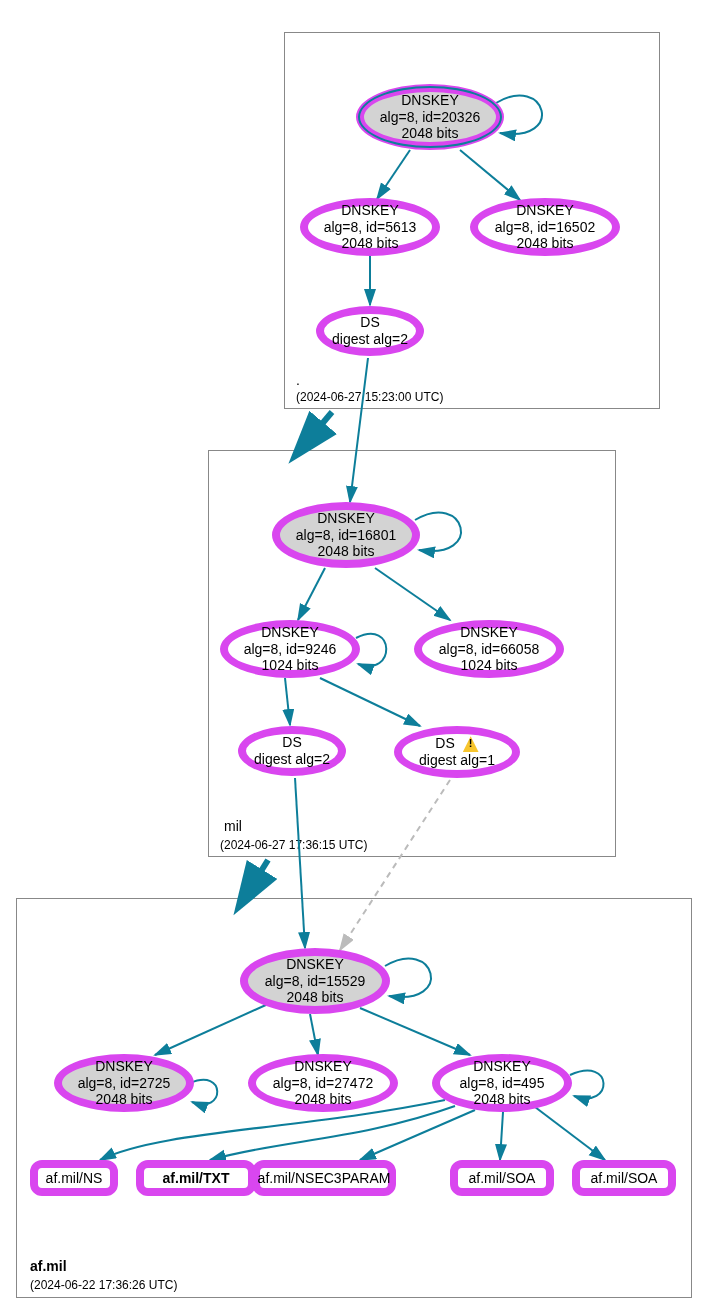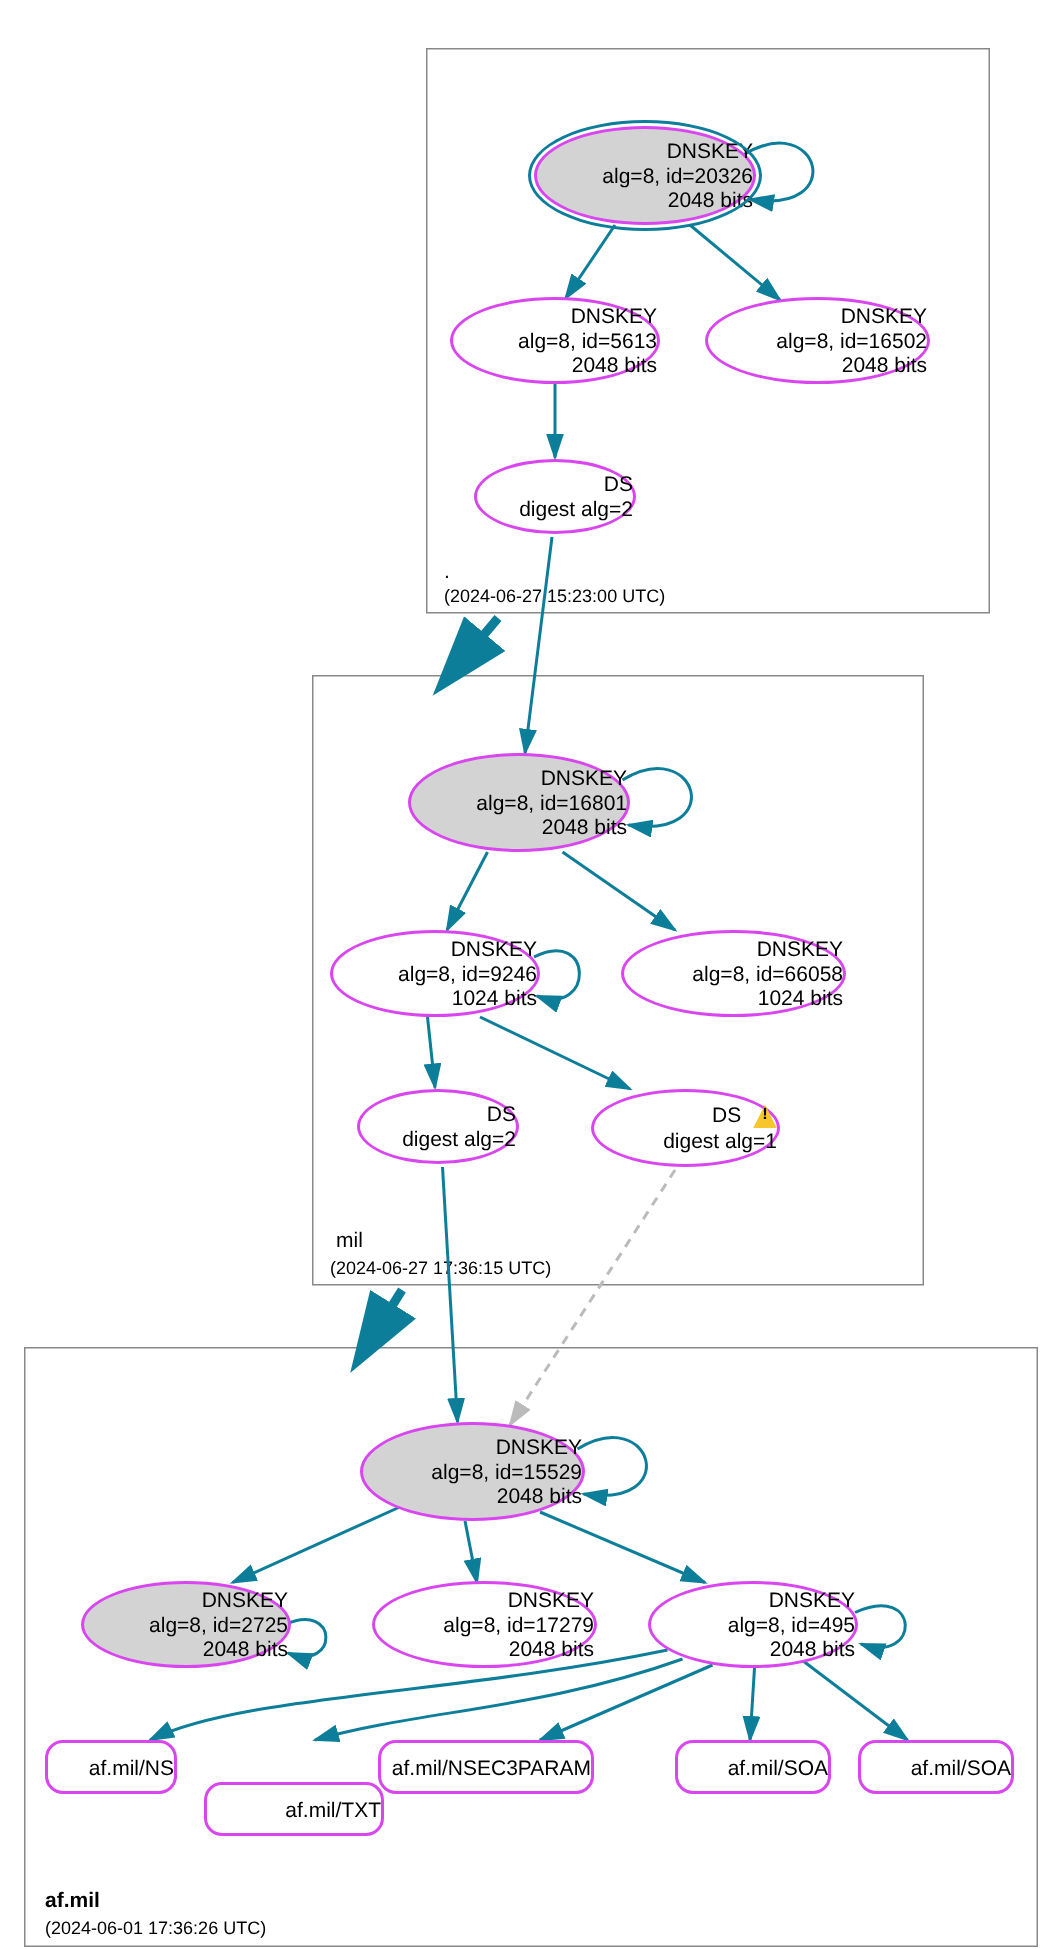--- a/index.html
+++ b/index.html
@@ -21,26 +21,26 @@
     font-size: 14px;
     color: #000;
   }
   .zone-date {
     position: absolute;
     font-size: 12px;
     color: #000;
   }
   .node {
     position: absolute;
-    border: 2px solid #d946ef;
+    border: 8px solid #d946ef;
     text-align: center;
     display: flex;
     flex-direction: column;
     justify-content: center;
-    align-items: flex-end;
+    align-items: center;
     box-sizing: border-box;
     background: white;
   }
   .node.filled {
     background: #d3d3d3;
   }
   .node.ellipse {
     border-radius: 50%;
   }
   .node.double::after {
@@ -99,21 +99,21 @@
 <div class="zone-box" style="left:284px; top:32px; width:376px; height:377px;"></div>
 <div class="zone-label" style="left:296px; top:372px;">.</div>
 <div class="zone-date" style="left:296px; top:390px;">(2024-06-27 15:23:00 UTC)</div>
 
 <div class="zone-box" style="left:208px; top:450px; width:408px; height:407px;"></div>
 <div class="zone-label" style="left:224px; top:818px;">mil</div>
 <div class="zone-date" style="left:220px; top:838px;">(2024-06-27 17:36:15 UTC)</div>
 
 <div class="zone-box" style="left:16px; top:898px; width:676px; height:400px;"></div>
 <div class="zone-label" style="left:30px; top:1258px;font-weight:bold;">af.mil</div>
-<div class="zone-date" style="left:30px; top:1278px;">(2024-06-01 17:36:26 UTC)</div>
+<div class="zone-date" style="left:30px; top:1278px;">(2024-06-22 17:36:26 UTC)</div>
 
 <svg class="edges" width="707" height="1299">
   <defs>
     <marker id="arr" markerWidth="10" markerHeight="10" refX="8" refY="3" orient="auto">
       <path d="M0,0 L0,6 L9,3 z" fill="#0d7e9a"></path>
     </marker>
     <marker id="arrThick" markerWidth="10" markerHeight="10" refX="6" refY="3" orient="auto">
       <path d="M0,0 L0,6 L9,3 z" fill="#0d7e9a"></path>
     </marker>
     <marker id="arrGray" markerWidth="10" markerHeight="10" refX="8" refY="3" orient="auto">
@@ -235,34 +235,34 @@
 </div>
 
 <div class="node ellipse filled" style="left:54px; top:1054px; width:140px; height:58px;">
   <span class="node-title">DNSKEY</span>
   <span class="node-sub">alg=8, id=2725</span>
   <span class="node-sub">2048 bits</span>
 </div>
 
 <div class="node ellipse" style="left:248px; top:1054px; width:150px; height:58px;">
   <span class="node-title">DNSKEY</span>
-  <span class="node-sub">alg=8, id=17279</span>
+  <span class="node-sub">alg=8, id=27472</span>
   <span class="node-sub">2048 bits</span>
 </div>
 
 <div class="node ellipse" style="left:432px; top:1054px; width:140px; height:58px;">
   <span class="node-title">DNSKEY</span>
   <span class="node-sub">alg=8, id=495</span>
   <span class="node-sub">2048 bits</span>
 </div>
 
 <div class="node rect" style="left:30px; top:1160px; width:88px; height:36px;">
   <span class="node-title">af.mil/NS</span>
 </div>
-<div class="node rect" style="left:136px; top:1188px; width:120px; height:36px;">
+<div class="node rect" style="left:136px; top:1160px; width:120px; height:36px;font-weight:bold;">
   <span class="node-title">af.mil/TXT</span>
 </div>
 <div class="node rect" style="left:252px; top:1160px; width:144px; height:36px;">
   <span class="node-title">af.mil/NSEC3PARAM</span>
 </div>
 <div class="node rect" style="left:450px; top:1160px; width:104px; height:36px;">
   <span class="node-title">af.mil/SOA</span>
 </div>
 <div class="node rect" style="left:572px; top:1160px; width:104px; height:36px;">
   <span class="node-title">af.mil/SOA</span>

